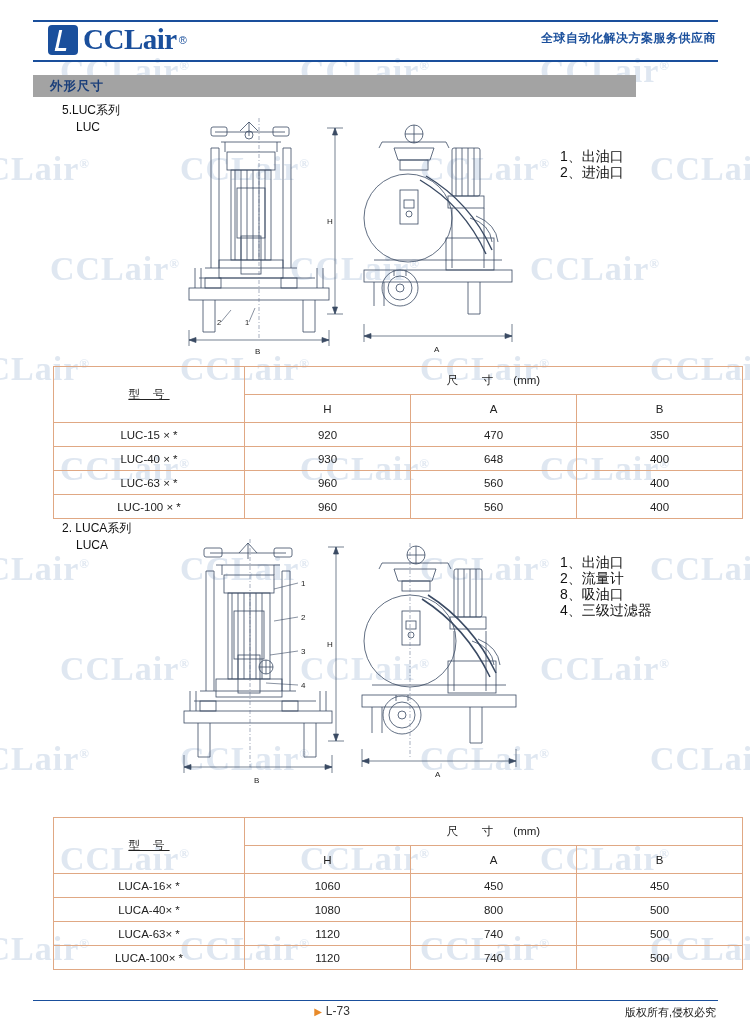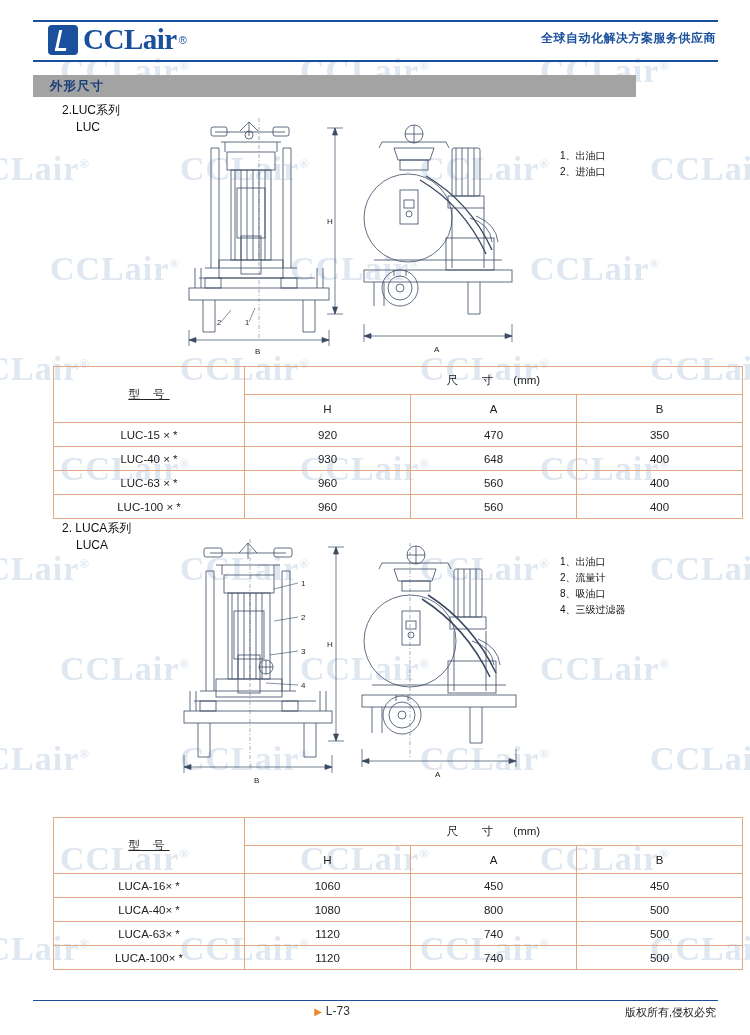--- a/index.html
+++ b/index.html
@@ -144,21 +144,21 @@
   }
   .sub-head .l2 {
     display: block;
     padding-left: 14px;
   }
 
   
   .callouts {
     position: absolute;
     z-index: 2;
-    font-size: 10px;
+    font-size: 14px;
     line-height: 16px;
     color: #111;
   }
 
   
   .drawing {
     position: absolute;
     z-index: 1;
   }
 
@@ -284,21 +284,21 @@
       <span class="logo-reg">®</span>
     </div>
     <div class="header-slogan">全球自动化解决方案服务供应商</div>
   </div>
 
   <div class="section-bar">
     <span class="label">外形尺寸</span>
   </div>
 
   <div class="sub-head" style="left:62px; top:102px;">
-    <span>2.LUC系列</span>
+    <span>5.LUC系列</span>
     <span class="l2">LUC</span>
   </div>
 
   <div class="callouts" style="left:560px; top:148px;">
     <div>1、出油口</div>
     <div>2、进油口</div>
   </div>
 
   <div class="drawing" style="left:175px; top:118px;">
     <svg width="380" height="240" viewBox="0 0 380 240">

